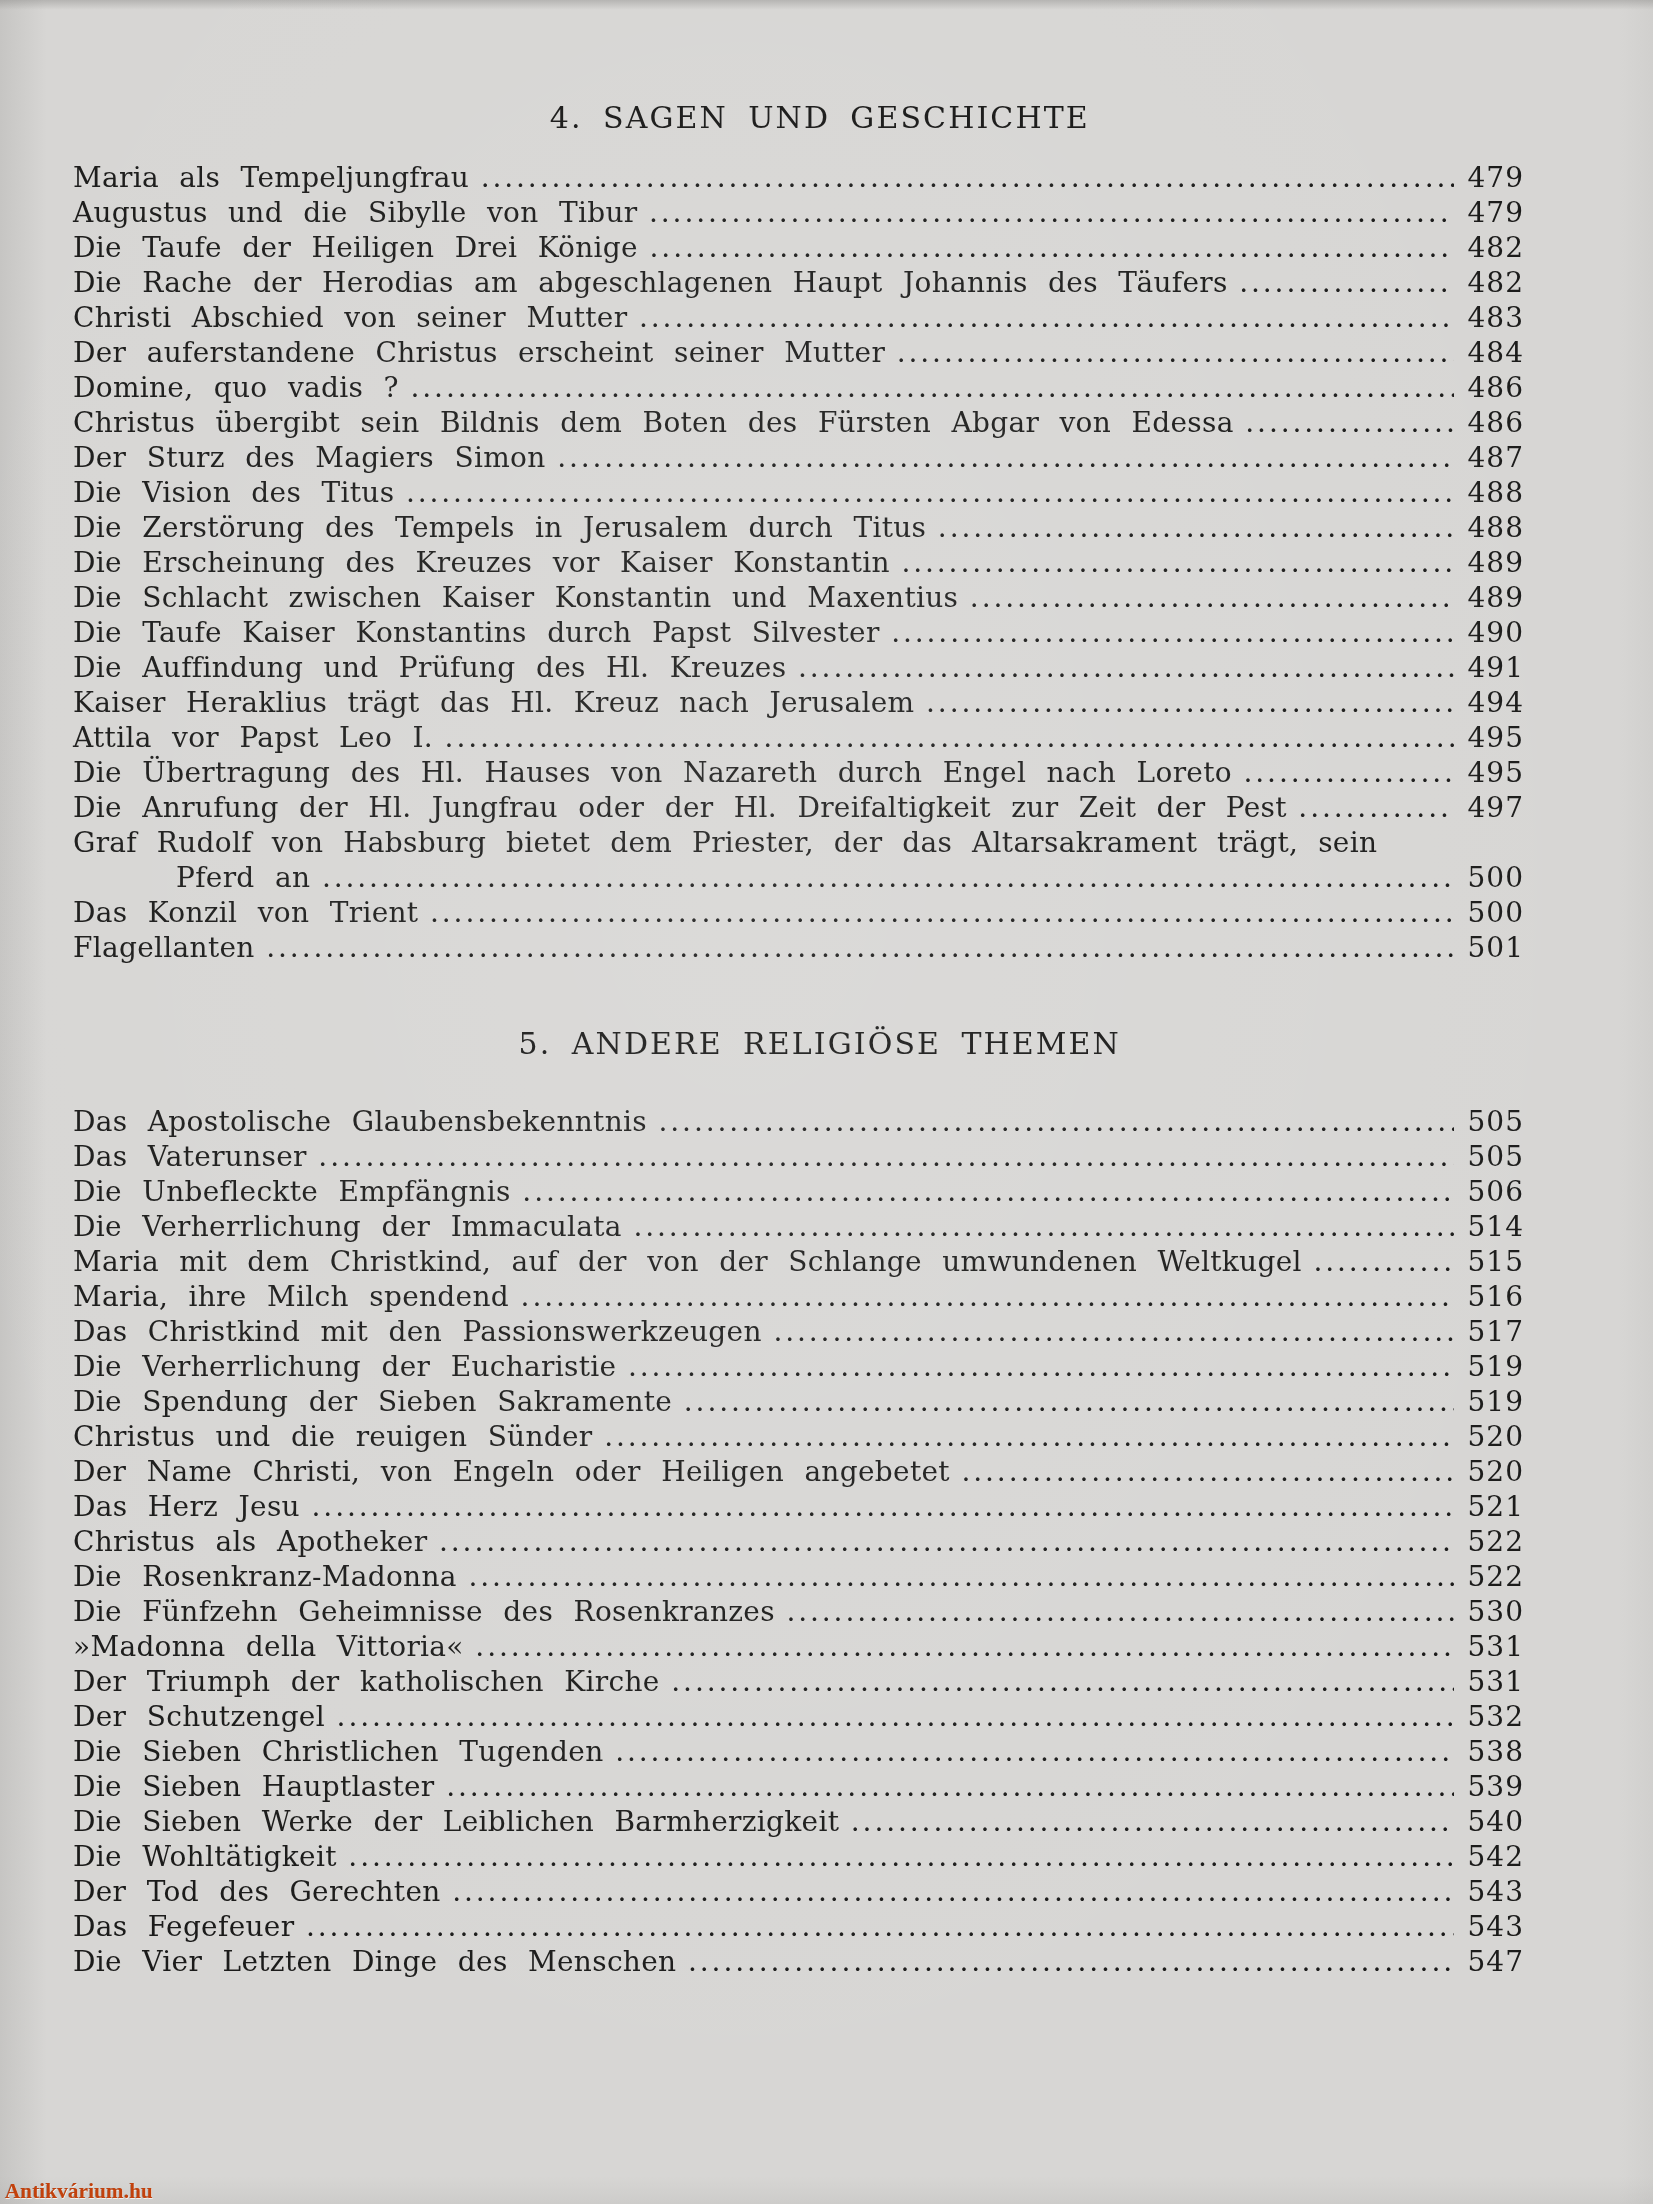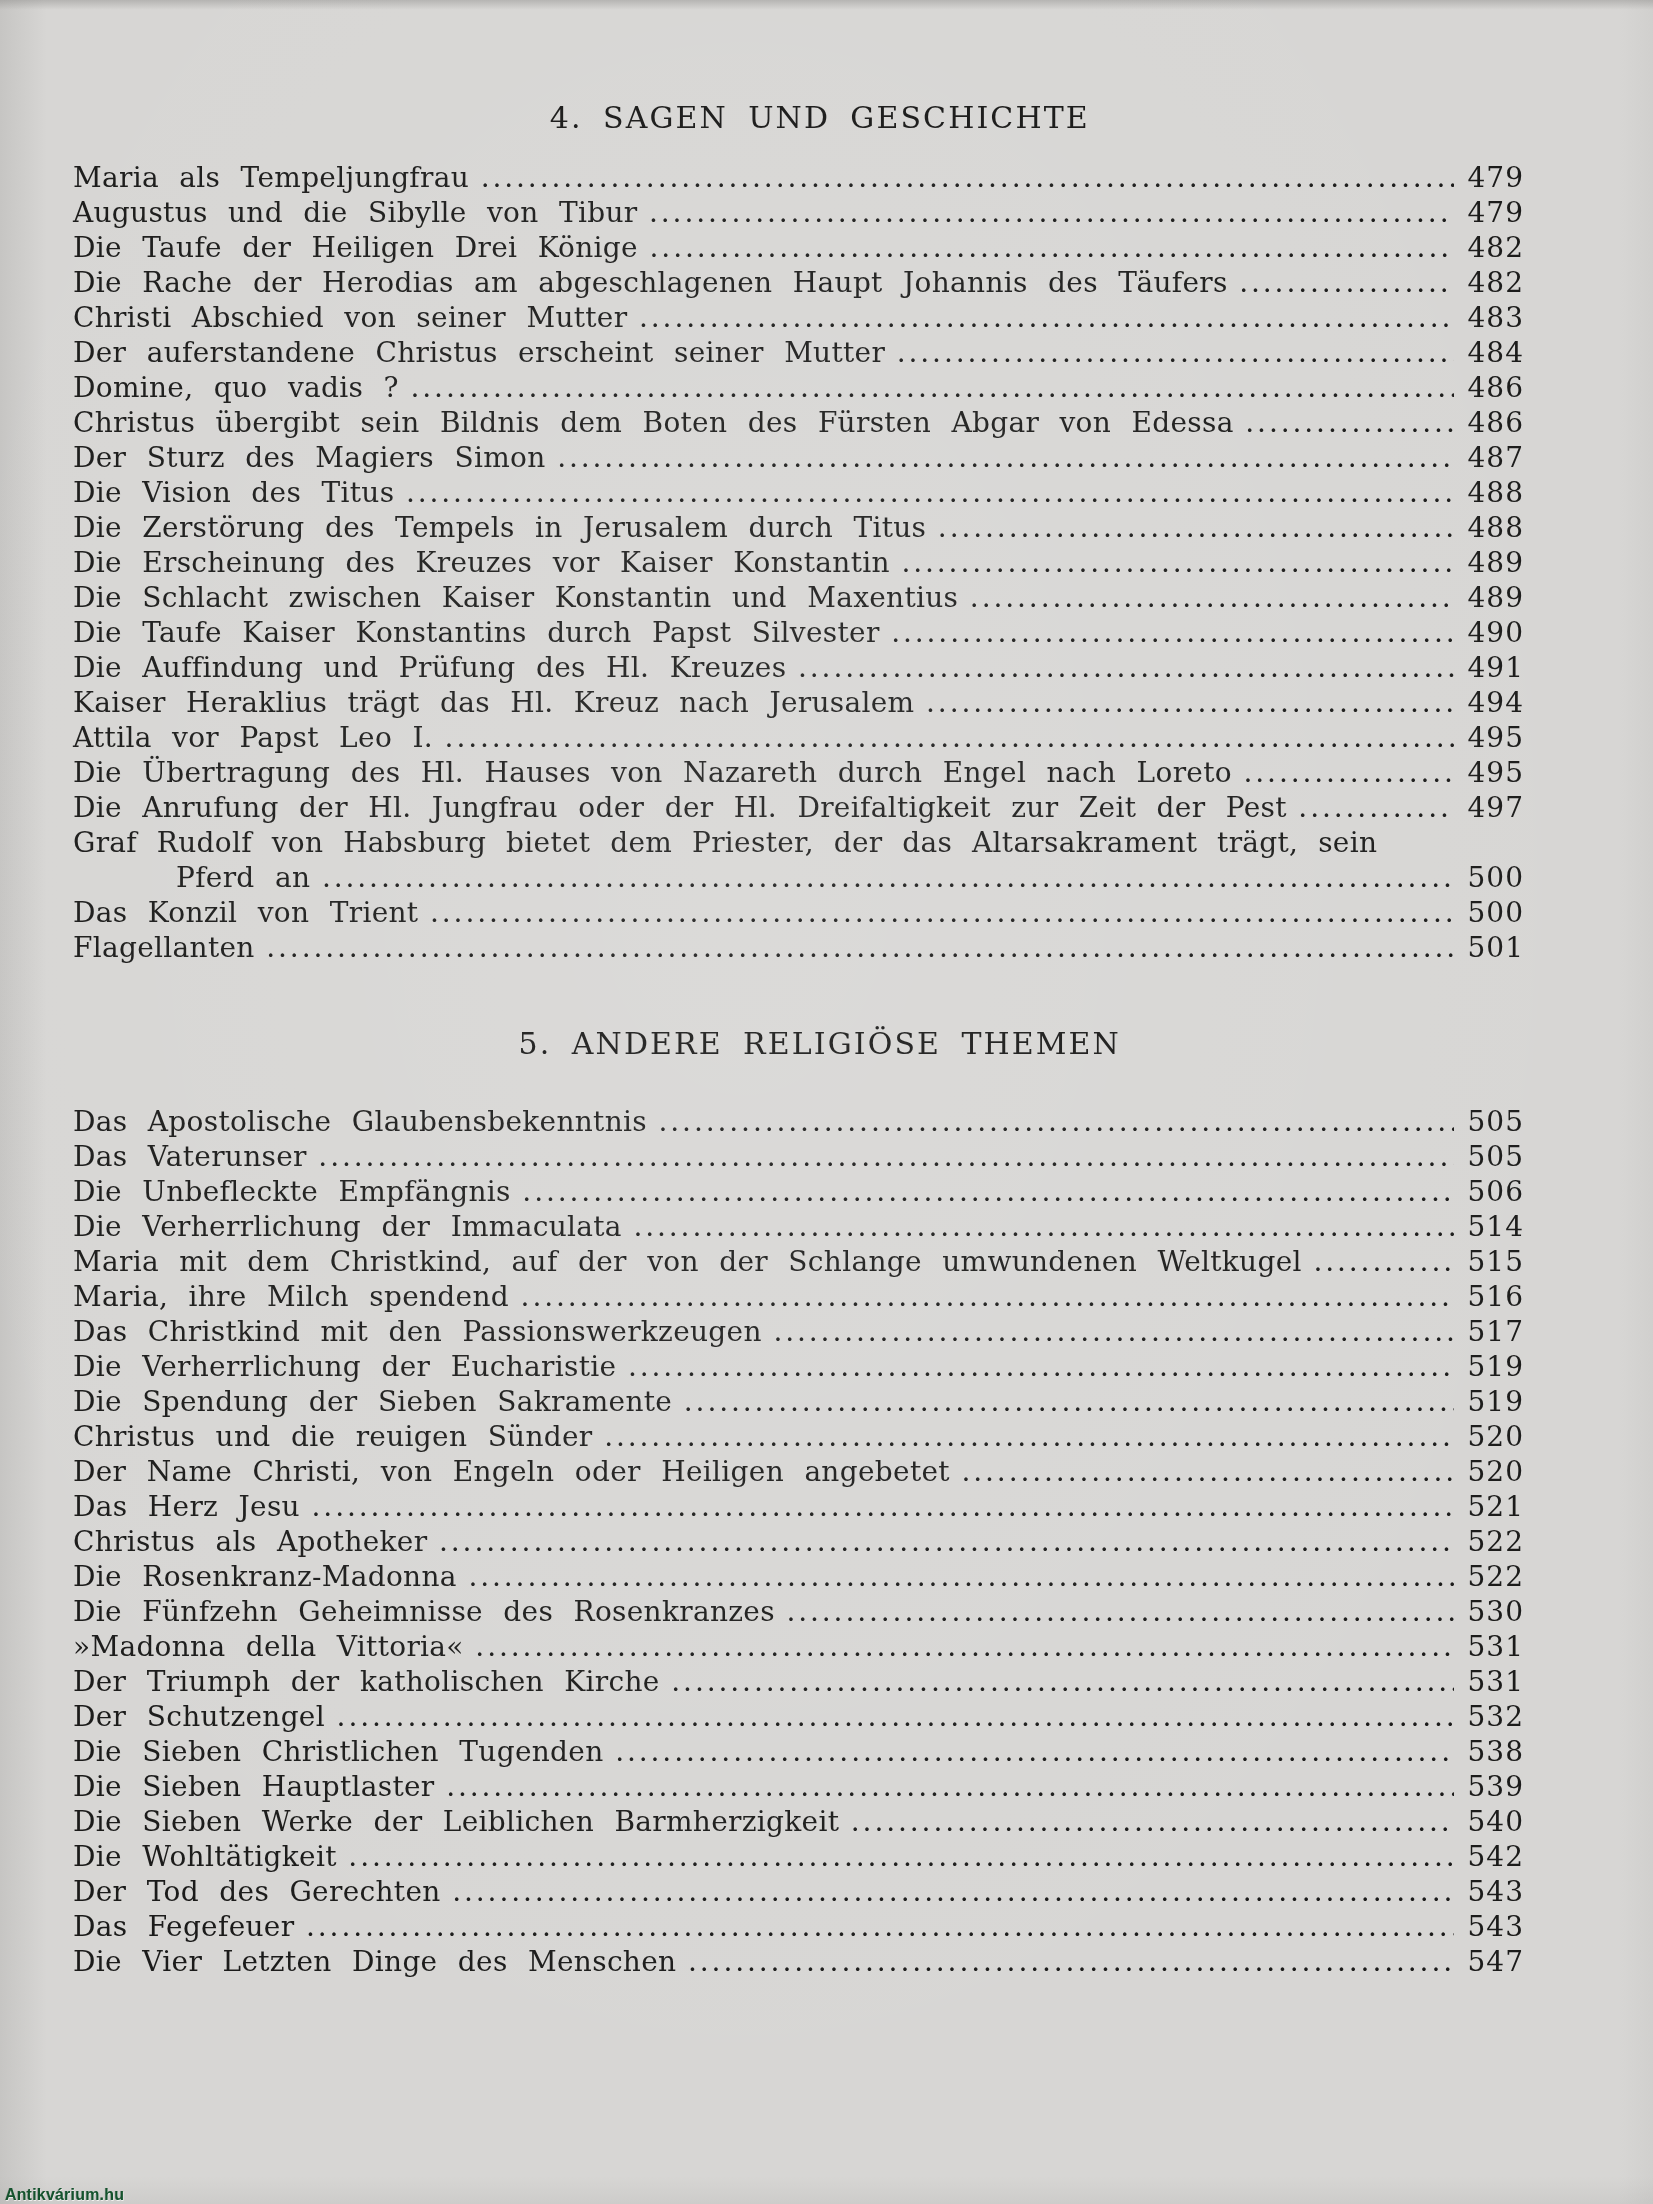--- a/index.html
+++ b/index.html
@@ -85,25 +85,25 @@
     text-align: right;
     letter-spacing: 1px;
     white-space: nowrap;
   }
 
   .watermark {
     position: absolute;
     left: 4.9px;
     bottom: 1px;
     z-index: 6;
-    font-family: Liberation Sans, sans-serif;
+    font-family: Liberation Serif, serif;
     font-weight: bold;
-    font-size: 16px;
+    font-size: 21px;
     letter-spacing: 0.2px;
-    color: #14532d;
+    color: #c2410c;
     text-shadow: 0.5px 1px 0 rgba(246,246,244,.85), -0.5px -0.5px 0 rgba(85,85,83,.40);
   }
 </style>
 </head>
 <body>
 
 <div class="content">
 
   <section>
     <h2 class="heading" id="heading-4">4. SAGEN UND GESCHICHTE</h2>

